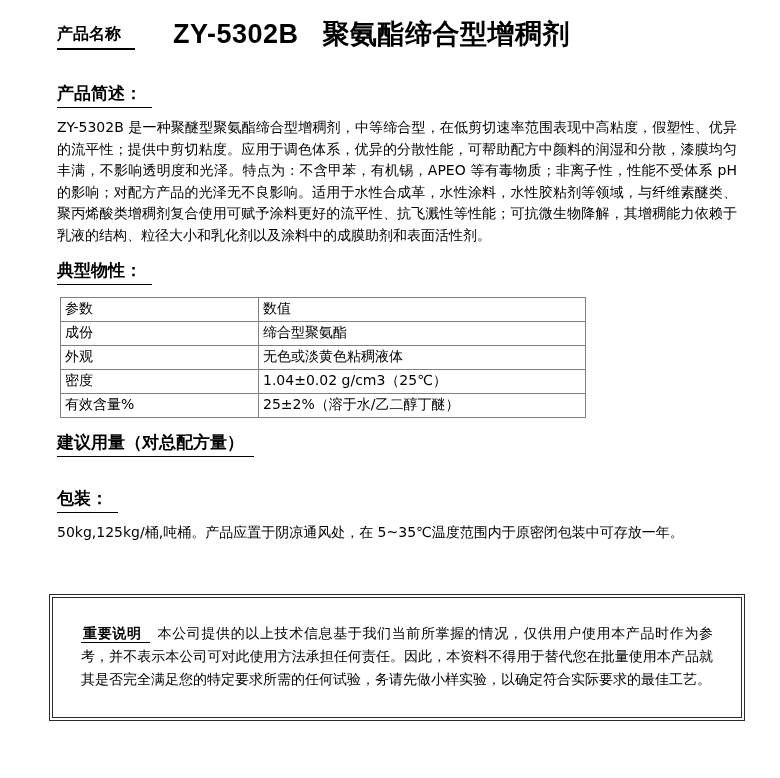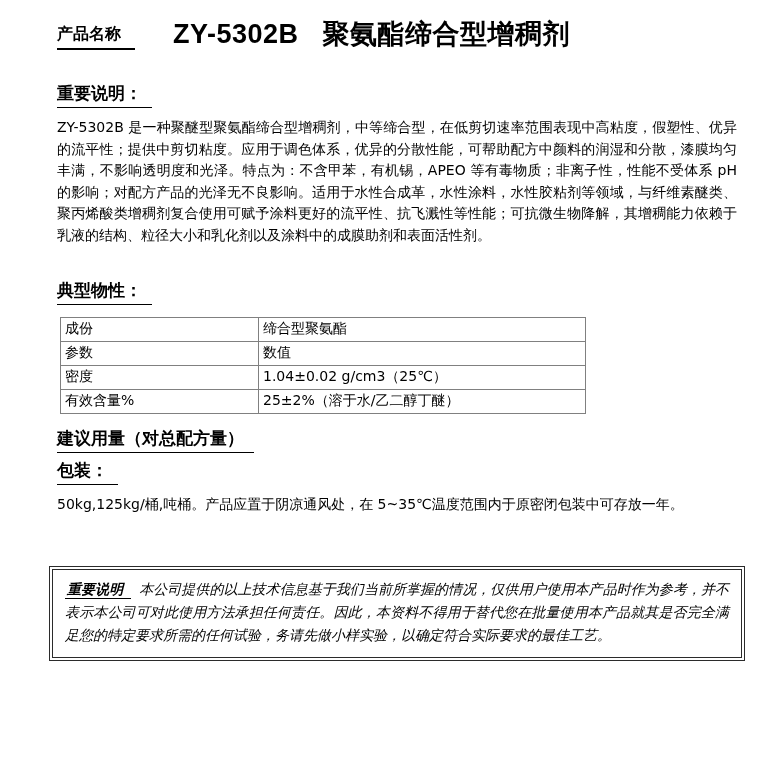--- a/index.html
+++ b/index.html
@@ -66,37 +66,36 @@
     padding: 2px 4px 3px 4px;
     height: 18px;
     vertical-align: middle;
     overflow: hidden;
     white-space: nowrap;
   }
   .props-table col.c1 { width: 198px; }
   .props-table col.c2 { width: 327px; }
   
   .sec-overview   { margin-top: 30px; }
-  .sec-properties { margin-top: 33px; }
+  .sec-properties { margin-top: 13px; }
   .sec-dosage     { margin-top: 13px; }
-  .sec-packaging  { margin-top: 6px; }
+  .sec-packaging  { margin-top: 30px; }
   
   .notice-box {
     box-sizing: border-box;
     margin: 50px 0 0 -8px;
     width: 696px;
     border: 4px double #2b2b2b;
     padding: 8px 12px 10px 12px;
   }
   .notice-text {
     font-size: 14px;
     line-height: 23px;
     text-align: justify;
-    margin: 0;
-    font-style: italic;
+    margin: 16px;
   }
   .notice-label {
     font-weight: bold;
     border-bottom: 1.5px solid #000;
     padding: 0 8px 1px 2px;
     margin-right: 8px;
   }
 </style>
 </head>
 <body>
@@ -105,39 +104,43 @@
 
   <div class="doc-header">
     <span class="doc-label">产品名称</span>
     <span class="doc-title">
       <span class="code">ZY-5302B</span>
       <span class="cn">聚氨酯缔合型增稠剂</span>
     </span>
   </div>
 
   <div class="sec-overview">
-    <span class="sec-heading">重要说明：</span>
+    <span class="sec-heading">产品简述：</span>
     <p class="body-text">ZY-5302B 是一种聚醚型聚氨酯缔合型增稠剂，中等缔合型，在低剪切速率范围表现中高粘度，假塑性、优异的流平性；提供中剪切粘度。应用于调色体系，优异的分散性能，可帮助配方中颜料的润湿和分散，漆膜均匀丰满，不影响透明度和光泽。特点为：不含甲苯，有机锡，APEO 等有毒物质；非离子性，性能不受体系 pH 的影响；对配方产品的光泽无不良影响。适用于水性合成革，水性涂料，水性胶粘剂等领域，与纤维素醚类、聚丙烯酸类增稠剂复合使用可赋予涂料更好的流平性、抗飞溅性等性能；可抗微生物降解，其增稠能力依赖于乳液的结构、粒径大小和乳化剂以及涂料中的成膜助剂和表面活性剂。</p>
   </div>
 
   <div class="sec-properties">
     <span class="sec-heading">典型物性：</span>
     <table class="props-table">
       <colgroup>
           <col class="c1">
           <col class="c2">
         </colgroup>
       <tbody>
           <tr>
+        <td>参数</td>
+        <td>数值</td>
+      </tr>
+      <tr>
         <td>成份</td>
         <td>缔合型聚氨酯</td>
       </tr>
       <tr>
-        <td>参数</td>
-        <td>数值</td>
+        <td>外观</td>
+        <td>无色或淡黄色粘稠液体</td>
       </tr>
       <tr>
         <td>密度</td>
         <td>1.04±0.02 g/cm3（25℃）</td>
       </tr>
       <tr>
         <td>有效含量%</td>
         <td>25±2%（溶于水/乙二醇丁醚）</td>
       </tr>
     </tbody>

